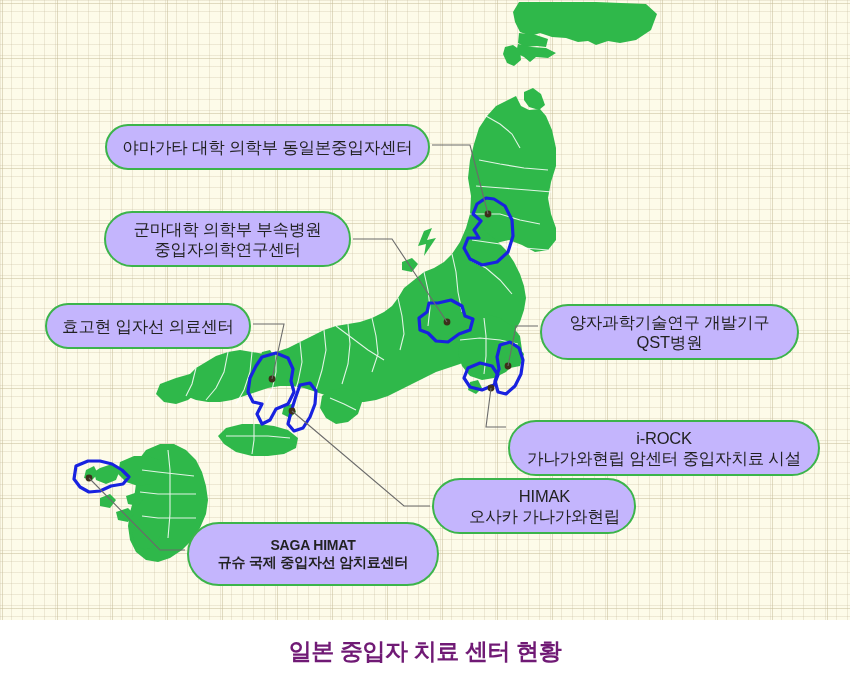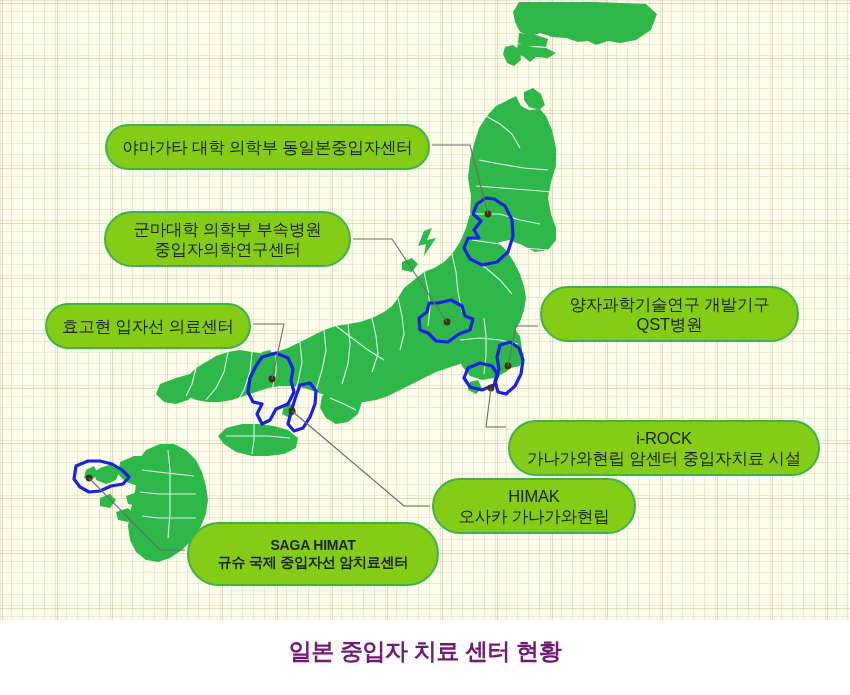--- a/index.html
+++ b/index.html
@@ -30,39 +30,39 @@
   }
 
   
   #map-svg{position:absolute;left:0;top:0;width:850px;height:620px;}
 
   
   .pill{
     position:absolute;
     box-sizing:border-box;
     border:2px solid #3cb44b;
-    background:#84cc16;
+    background:#c4b5fd;
     border-radius:60px;
     display:flex;align-items:center;justify-content:center;
     text-align:center;
     color:#222222;
     line-height:1.22;
     padding:21px 14px;
     letter-spacing:-0.2px;
     z-index:5;
   }
   .pill .ln{display:block;white-space:nowrap;}
 
   
   #pill-yamagata{left:105px;top:124px;width:325px;height:42px;font-size:16.5px;}
   #pill-gunma   {left:104px;top:211px;width:247px;height:56px;font-size:16.5px;}
   #pill-hyogo   {left:45px; top:303px;width:206px;height:42px;font-size:16.5px;}
-  #pill-qst     {left:540px;top:286px;width:259px;height:56px;font-size:16.5px;}
+  #pill-qst     {left:540px;top:304px;width:259px;height:56px;font-size:16.5px;}
   #pill-irock   {left:508px;top:420px;width:312px;height:56px;font-size:16.5px;}
-  #pill-himak   {left:432px;top:478px;width:204px;height:56px;font-size:16.5px;}
+  #pill-himak   {left:432px;top:478px;width:204px;height:56px;font-size:16.5px;justify-content:flex-end;}
   #pill-saga    {left:187px;top:522px;width:252px;height:64px;font-size:14px;font-weight:bold;}
 
   
   #caption{
     position:absolute;left:0;top:636px;width:850px;
     text-align:center;
     font-size:23px;font-weight:bold;color:#701a75;
     letter-spacing:-0.4px;
   }
 </style>

